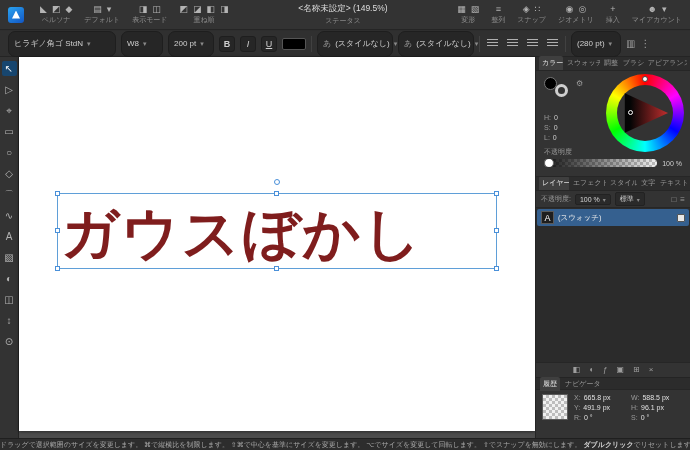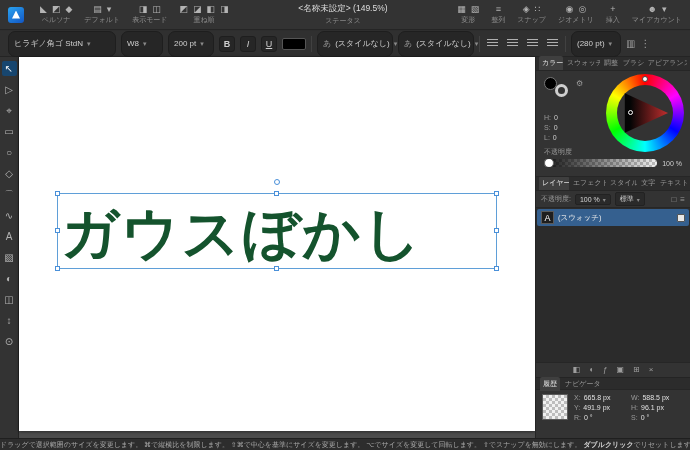--- a/index.html
+++ b/index.html
@@ -44,21 +44,21 @@
            border-right:1px solid #242424; display:flex; flex-direction:column; align-items:center;
            padding-top:4px; gap:6px; }
   .tool { width:15px; height:15px; border-radius:2px; color:#b2b2b2; font-size:10px; line-height:15px;
           text-align:center; }
   .tool.selected { background:#17466f; color:#ffffff; }
 
   
   .canvas { position:absolute; left:19px; top:57px; right:155px; bottom:12px; background:#4c4c4c; }
   .page { position:absolute; left:0; top:0; right:0; height:calc(100% - 7px); background:#ffffff;
           box-shadow:0 1px 3px rgba(0,0,0,0.45); }
-  .big-text { position:absolute; left:42px; top:140px; font-size:57px; font-weight:bold; color:#14532d;
+  .big-text { position:absolute; left:42px; top:140px; font-size:57px; font-weight:bold; color:#7f1d1d;
               letter-spacing:2px; line-height:72px; white-space:nowrap;
               font-family:"DejaVu Sans","Liberation Sans",sans-serif; }
   .sel-box { position:absolute; left:38px; top:136px; width:440px; height:76px;
              border:1px solid #5f9fd8; }
   .handle { position:absolute; width:5px; height:5px; background:#ffffff; border:1px solid #4a90d9; }
   .h-tl{left:-3px;top:-3px}.h-tc{left:calc(50% - 3px);top:-3px}.h-tr{right:-3px;top:-3px}
   .h-ml{left:-3px;top:calc(50% - 3px)}.h-mr{right:-3px;top:calc(50% - 3px)}
   .h-bl{left:-3px;bottom:-3px}.h-bc{left:calc(50% - 3px);bottom:-3px}.h-br{right:-3px;bottom:-3px}
   .rot-handle { position:absolute; left:calc(50% - 3px); top:-15px; width:6px; height:6px;
                 border:1px solid #4a90d9; background:#fff; border-radius:50%; }

